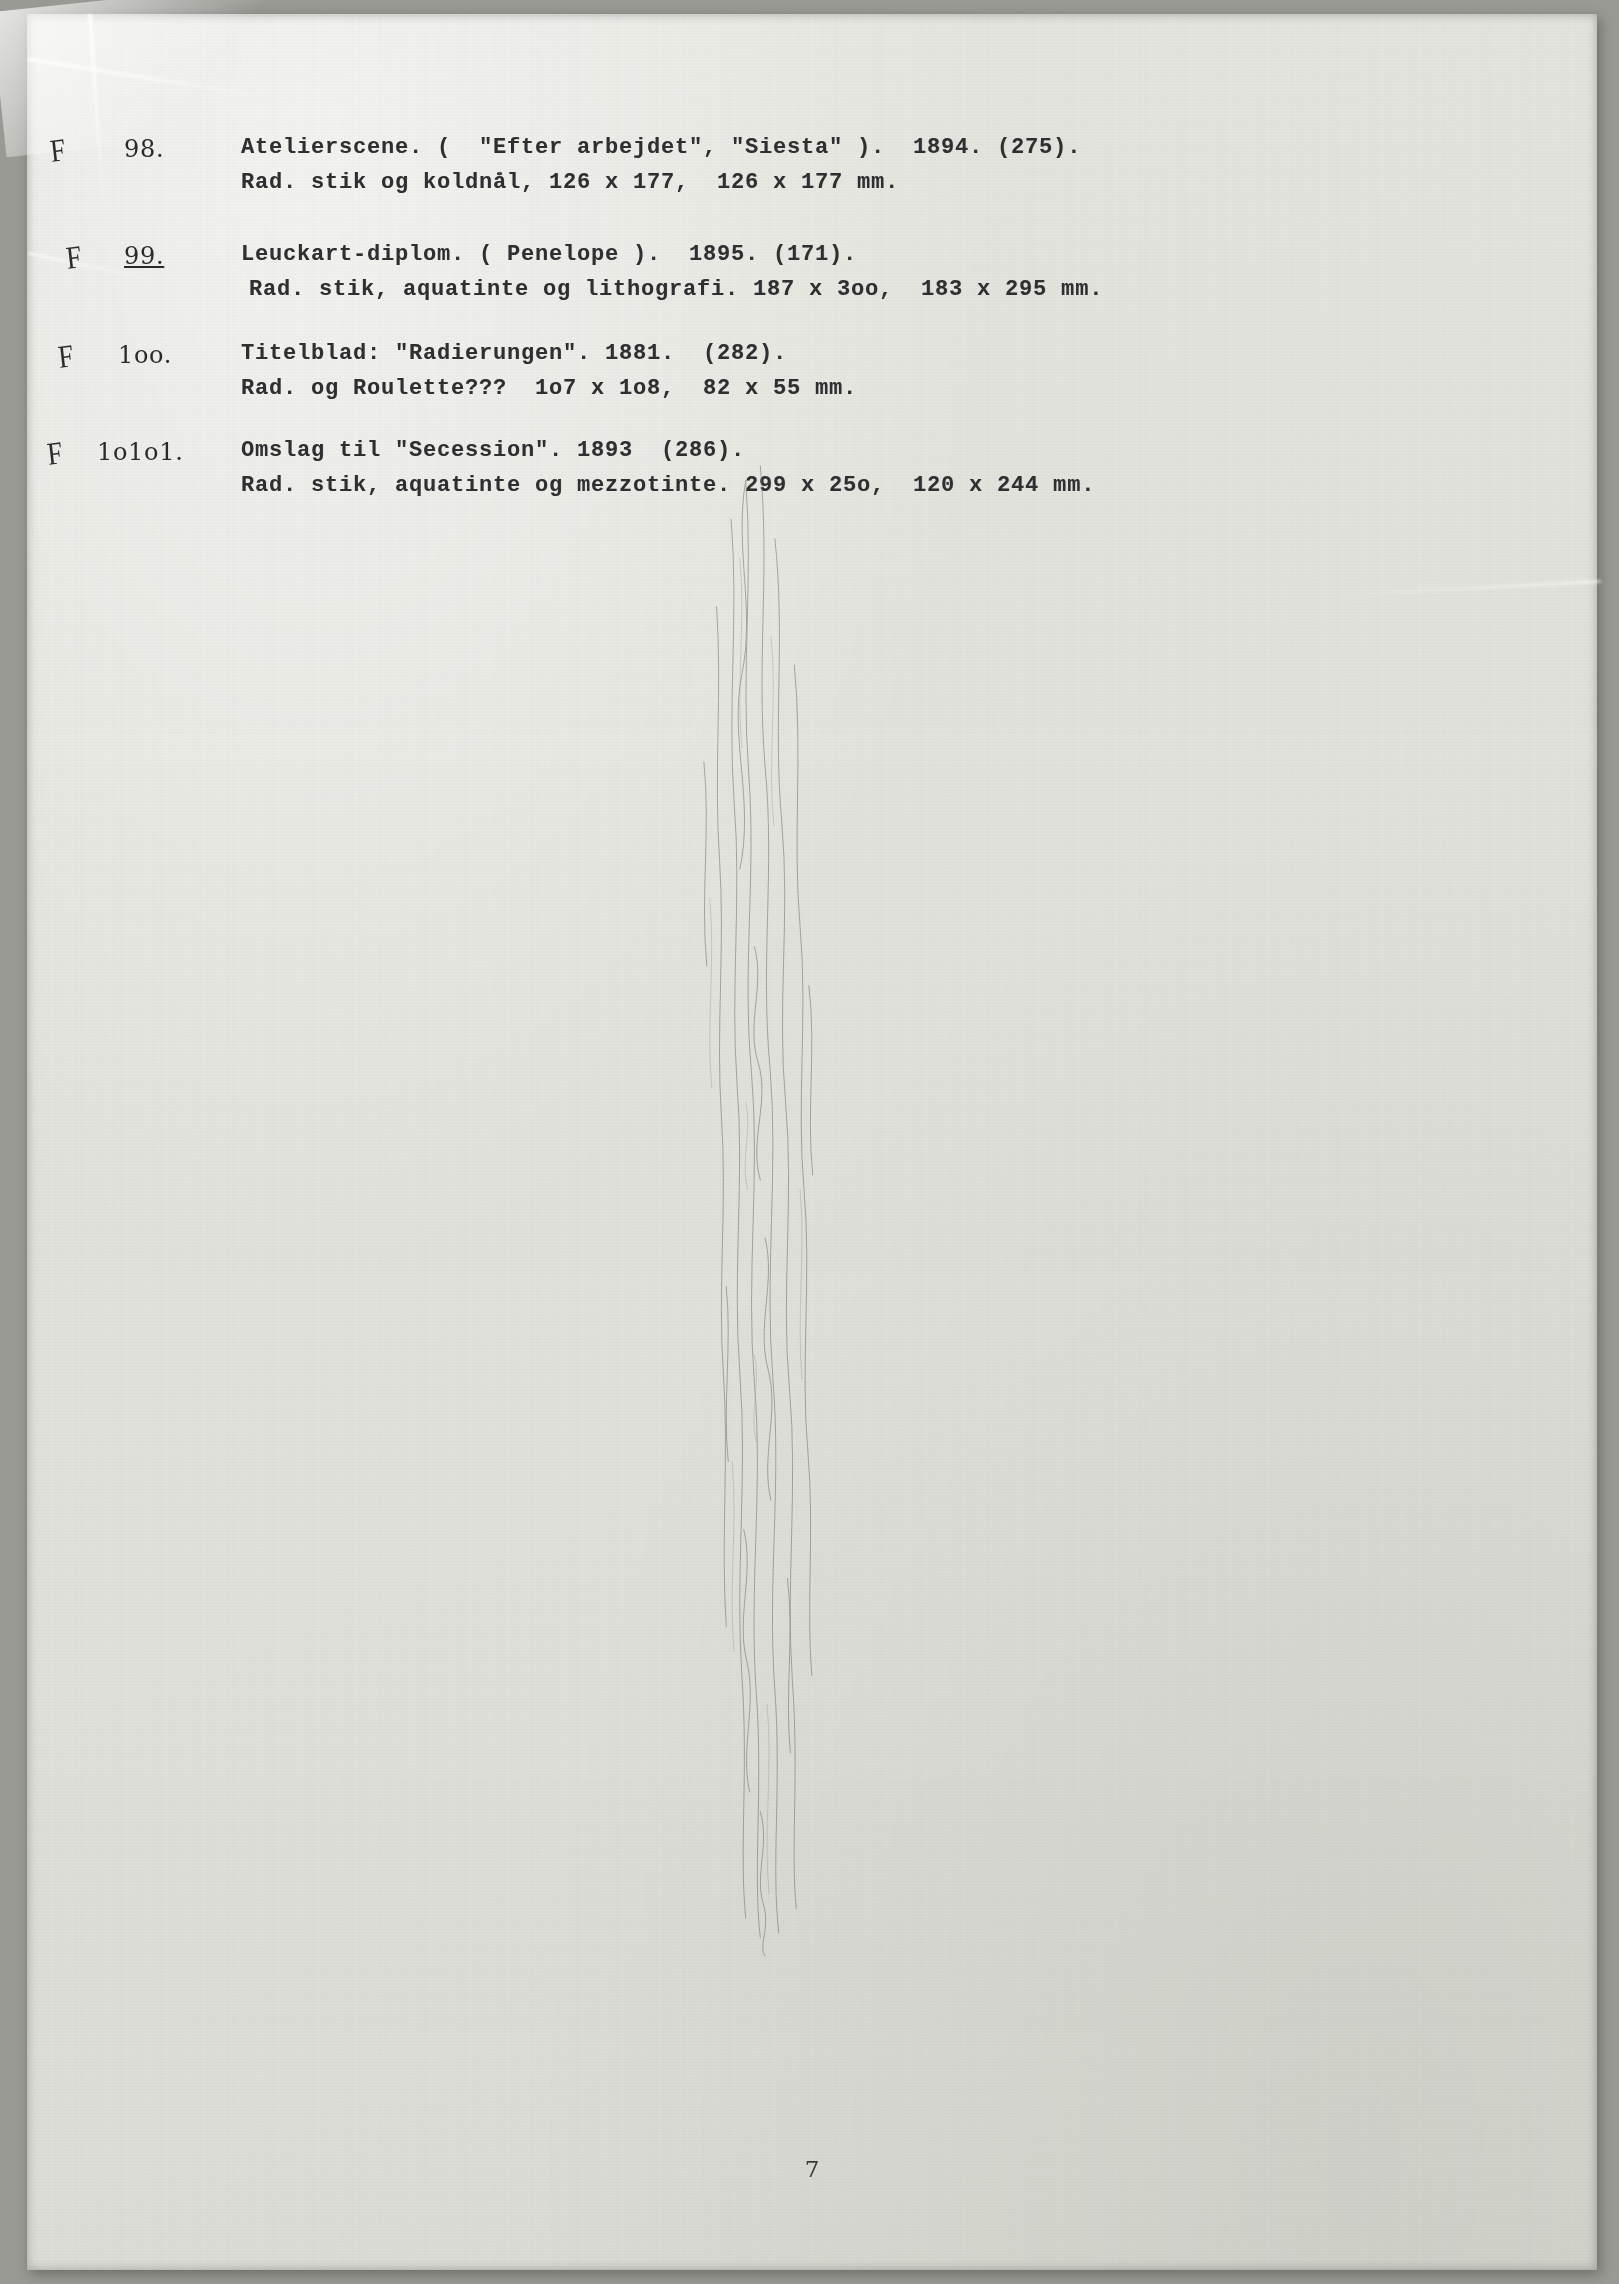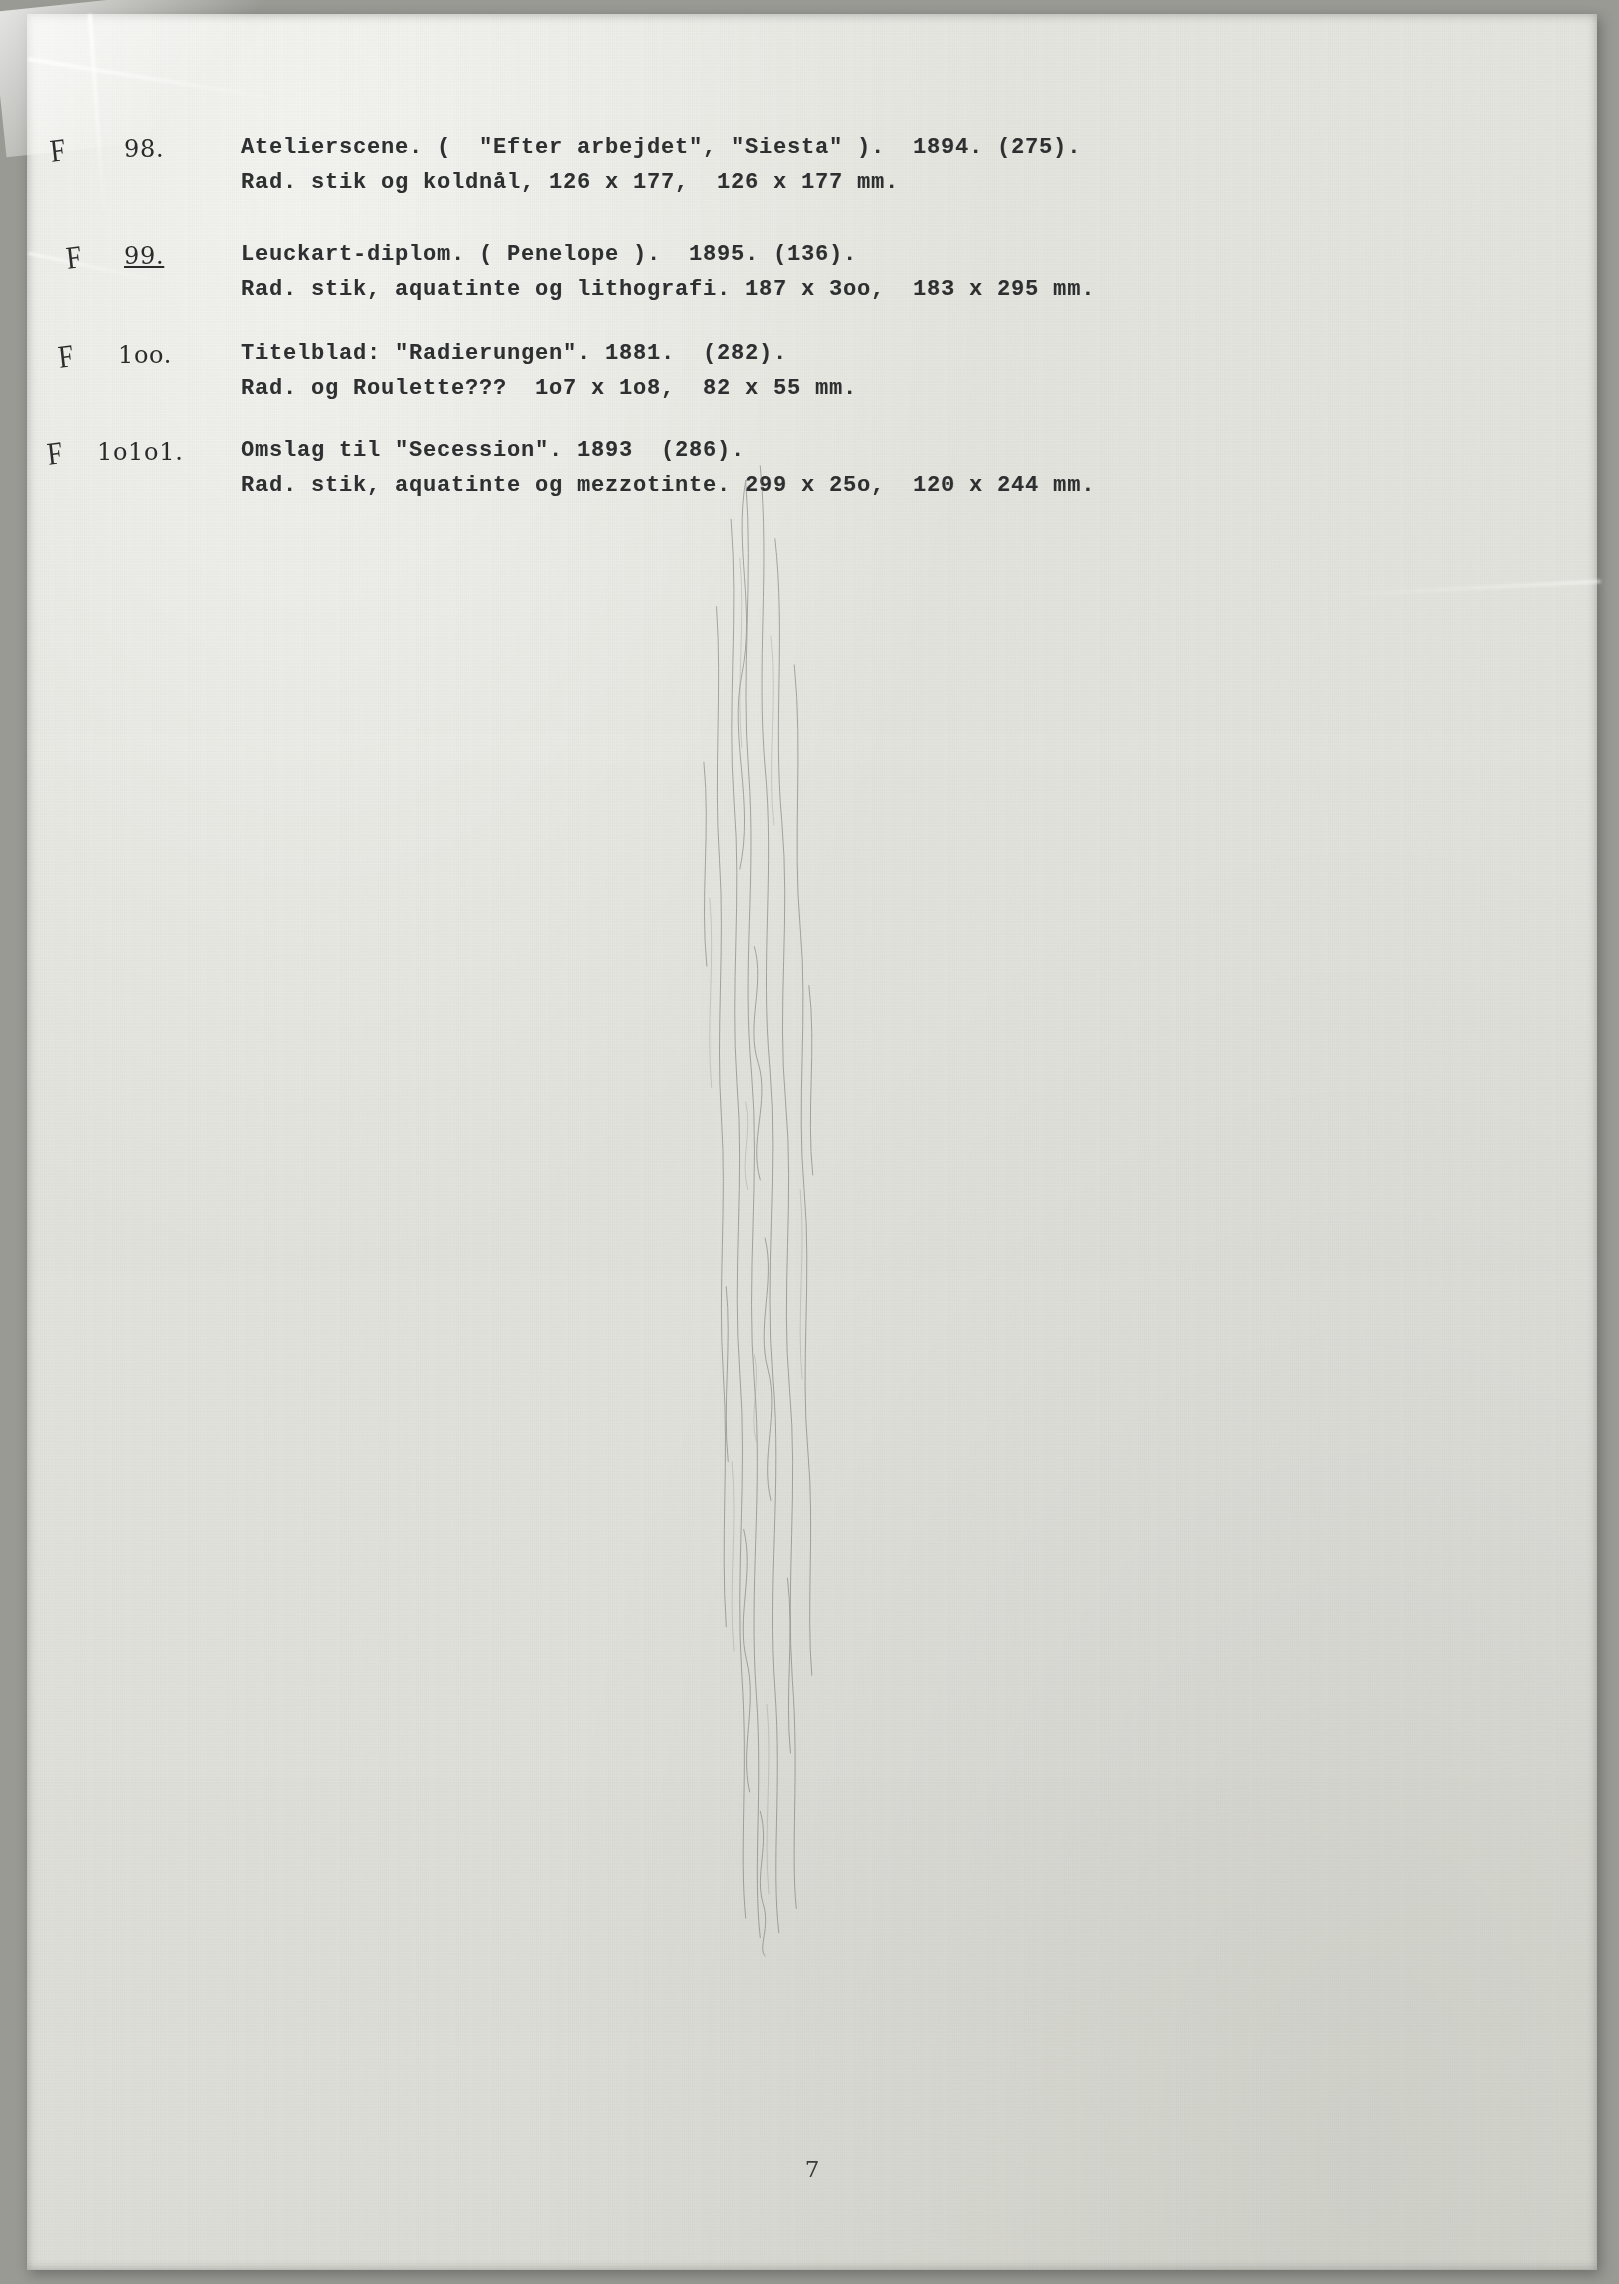--- a/index.html
+++ b/index.html
@@ -166,22 +166,22 @@
       <div class="entry" style="top:112px;">
         <span class="hand" style="left:22.3px; top:6.8px;"><span class="f">F</span></span>
         <span class="num" style="left:97px; top:9.7px;">98.</span>
         <span class="typed" style="left:214px; top:9.7px;">Atelierscene. (  "Efter arbejdet", "Siesta" ).  1894. (275).</span>
         <span class="typed l2" style="left:214px; top:44px;">Rad. stik og koldnål, 126 x 177,  126 x 177 mm.</span>
       </div>
 
       <div class="entry" style="top:219px;">
         <span class="hand" style="left:38px; top:6.8px;"><span class="f">F</span></span>
         <span class="num" style="left:97px; top:9.7px;text-decoration:underline;">99.</span>
-        <span class="typed" style="left:214px; top:9.7px;">Leuckart-diplom. ( Penelope ).  1895. (136).</span>
-        <span class="typed l2" style="left:214px; top:44px;">Rad. stik, aquatinte og lithografi. 187 x 3oo,  183 x 295 mm.</span>
+        <span class="typed" style="left:214px; top:9.7px;">Leuckart-diplom. ( Penelope ).  1895. (171).</span>
+        <span class="typed l2" style="left:222px; top:44px;">Rad. stik, aquatinte og lithografi. 187 x 3oo,  183 x 295 mm.</span>
       </div>
 
       <div class="entry" style="top:318px;">
         <span class="hand" style="left:30px; top:6.8px;"><span class="f">F</span></span>
         <span class="num" style="left:91px; top:9.7px;">1oo.</span>
         <span class="typed" style="left:214px; top:9.7px;">Titelblad: "Radierungen". 1881.  (282).</span>
         <span class="typed l2" style="left:214px; top:44px;">Rad. og Roulette???  1o7 x 1o8,  82 x 55 mm.</span>
       </div>
 
       <div class="entry" style="top:415px;">

